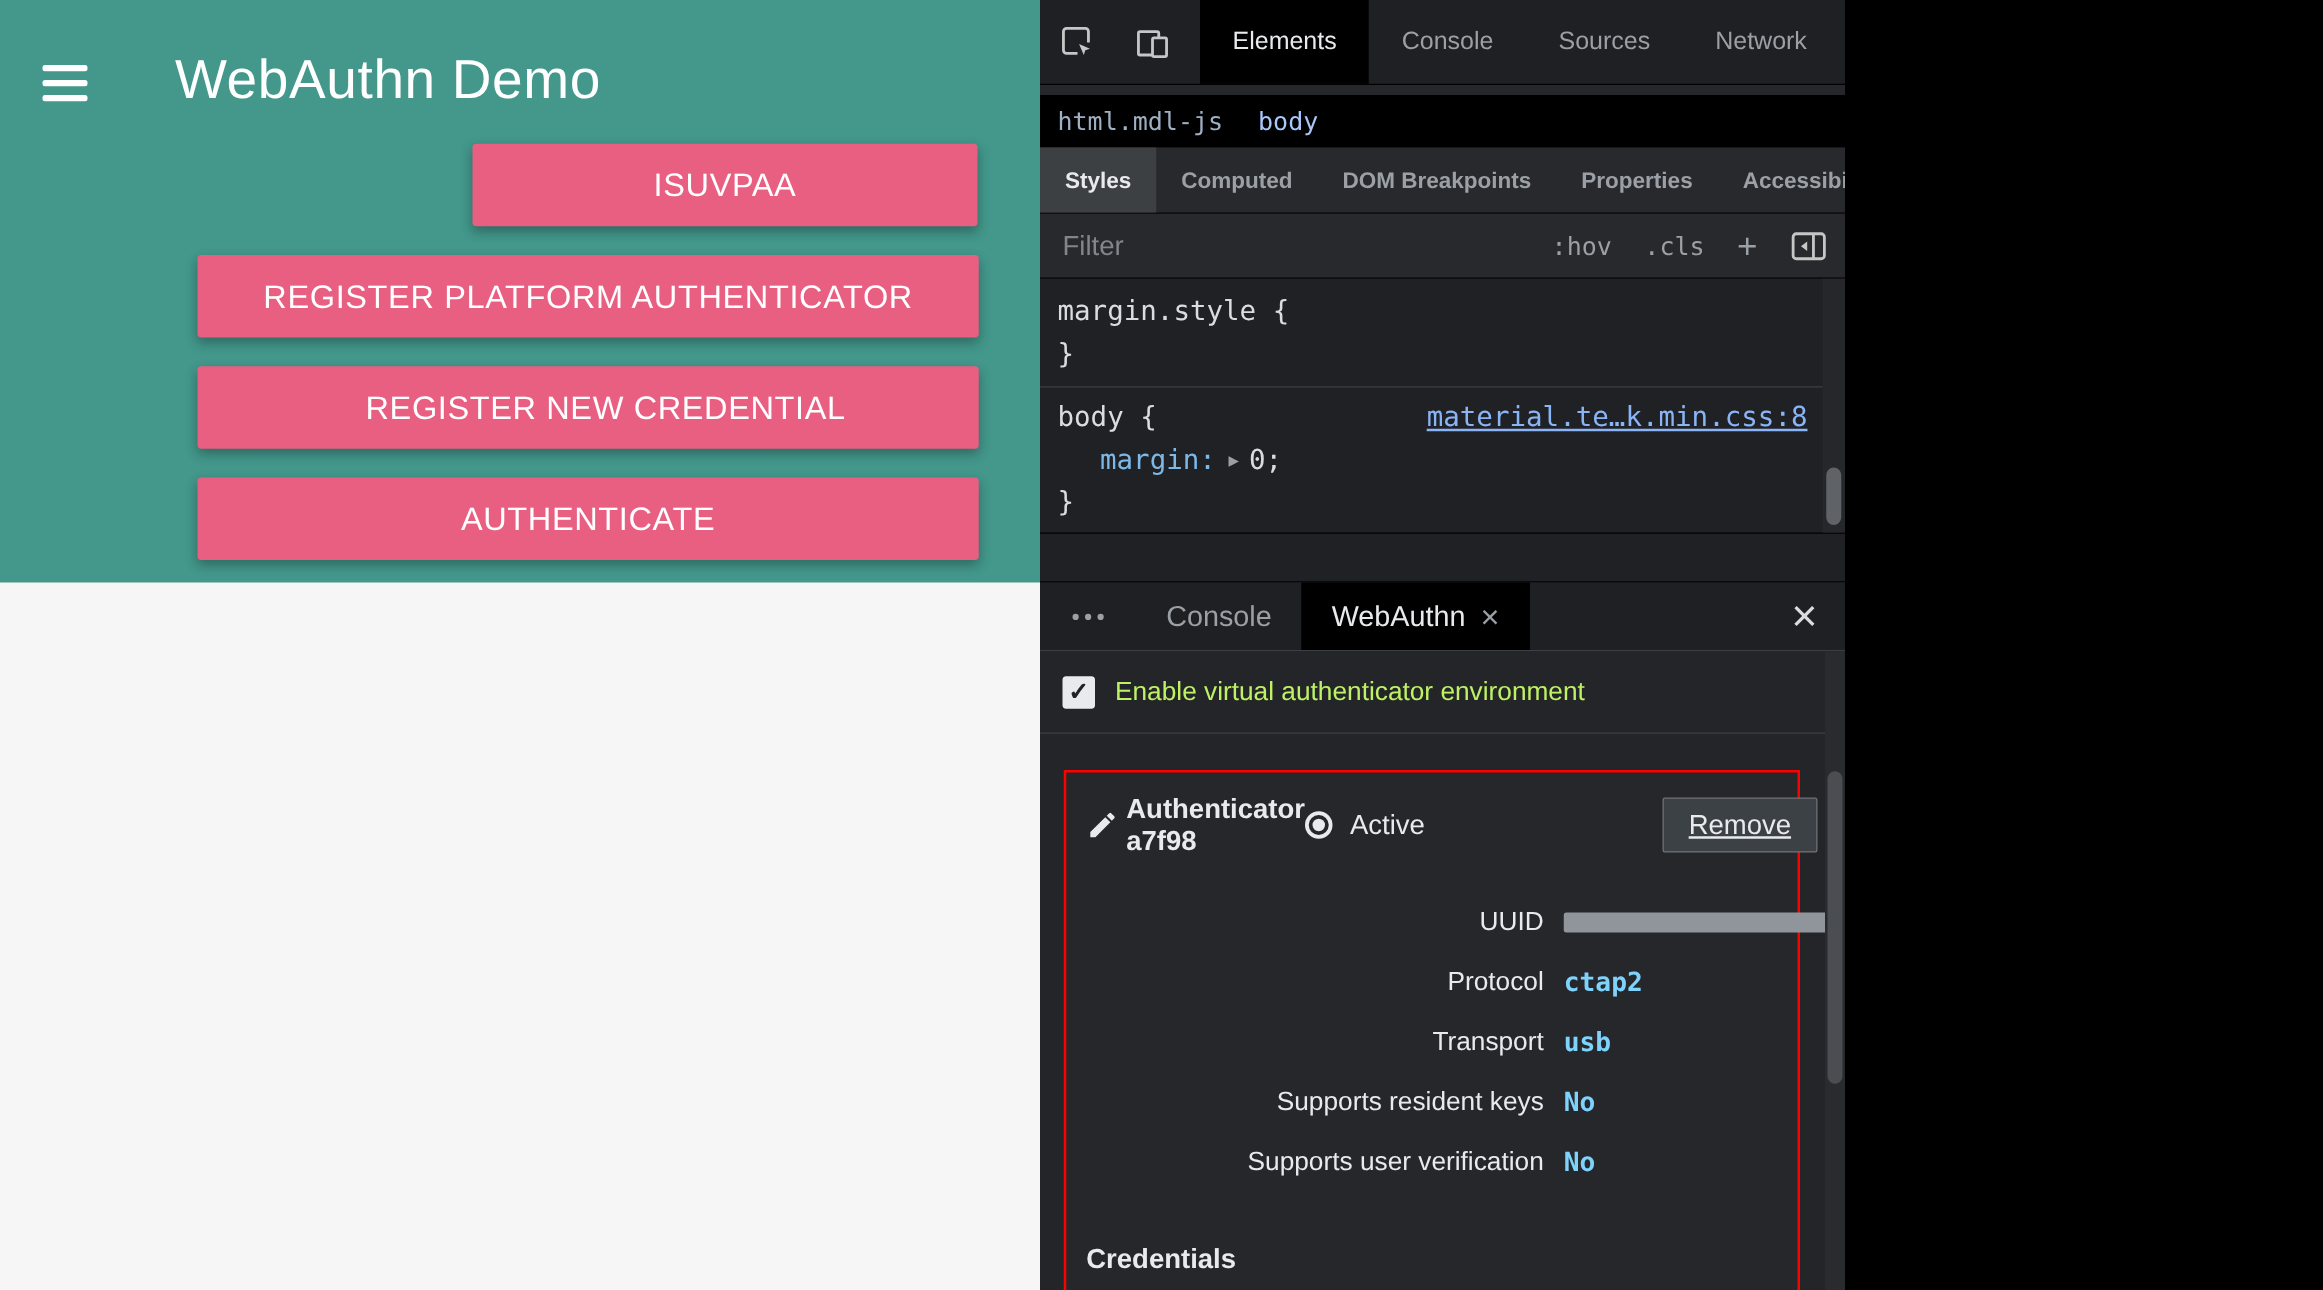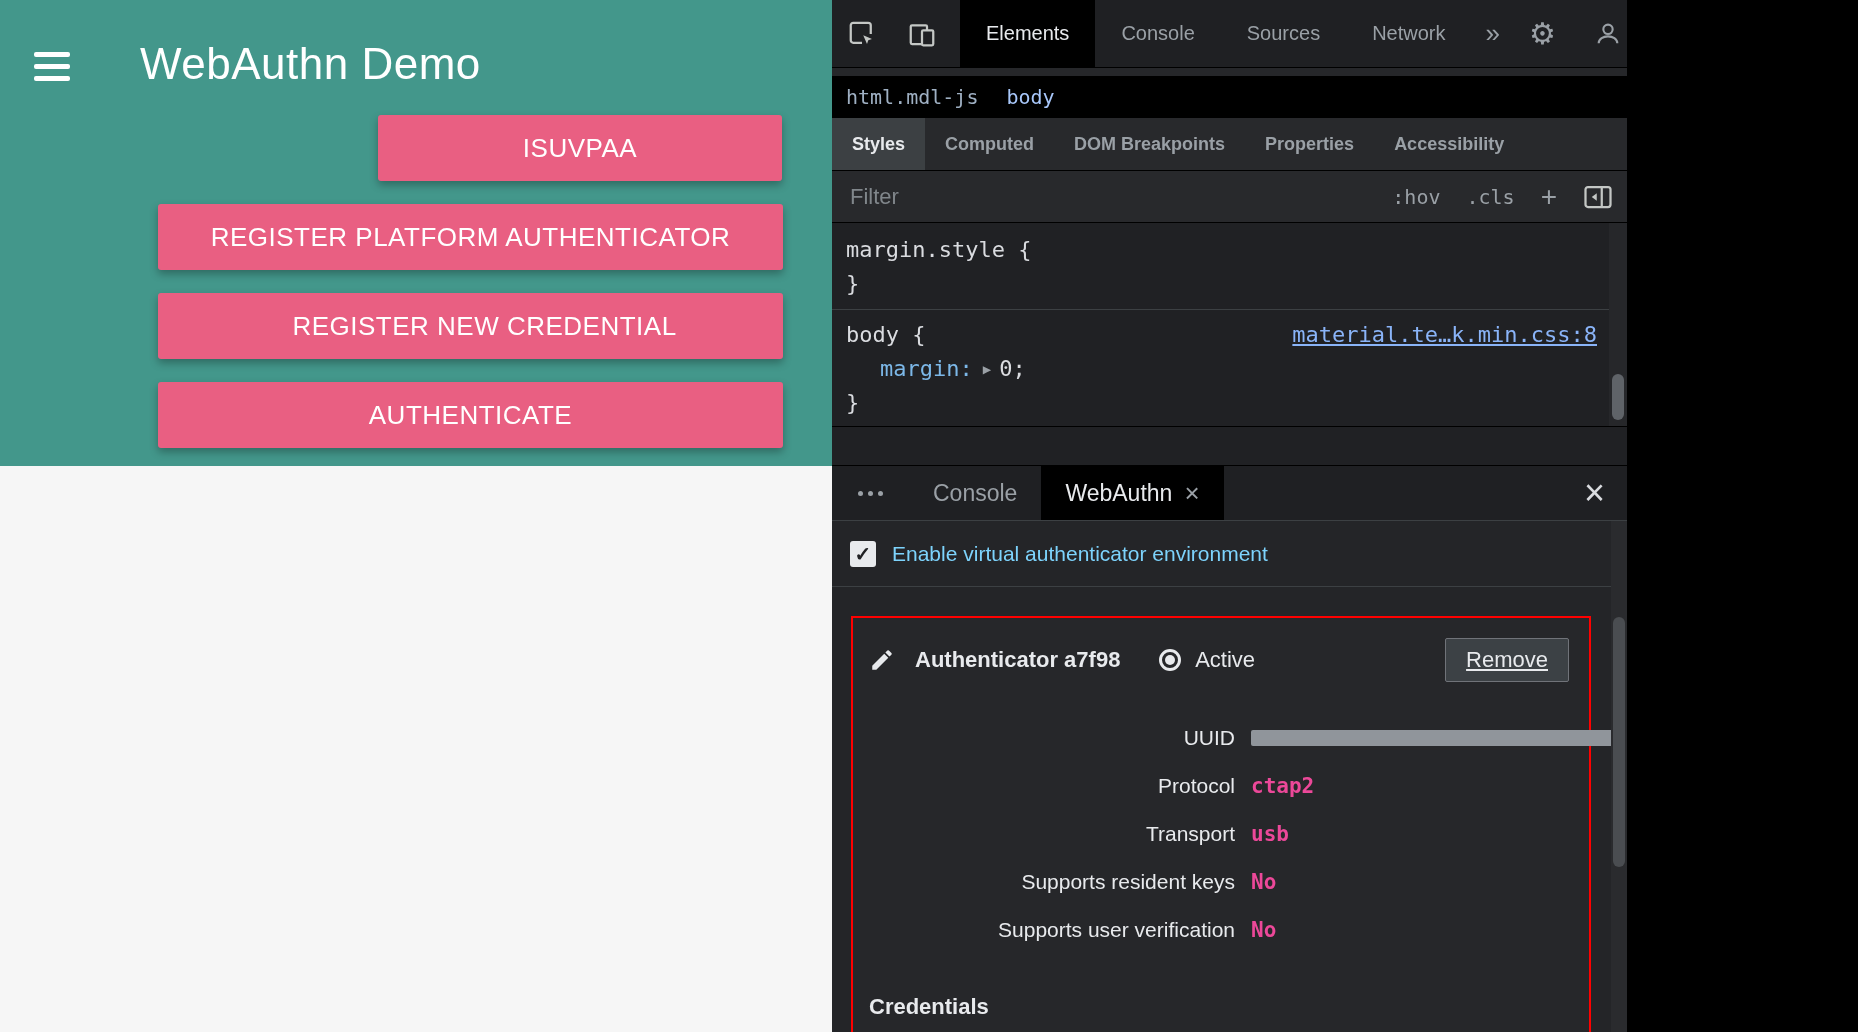--- a/index.html
+++ b/index.html
@@ -1,18 +1,18 @@
 <!DOCTYPE html>
 <html><head>
 <meta charset="utf-8">
 <style>
   * { margin:0; padding:0; box-sizing:border-box; }
   html,body { width:1858px; height:1032px; overflow:hidden; background:#000; }
   body { font-family:"Liberation Sans", sans-serif; }
-  .screen { position:relative; width:1627px; height:1032px; display:flex; }
+  .screen { position:relative; width:1476px; height:1032px; display:flex; }
 
   
   .app-pane { position:relative; width:832px; height:1032px; background:#f6f6f6; flex:0 0 832px; }
   .teal-block { position:relative; width:100%; height:466px; background:#43978b; }
   .app-header { display:flex; align-items:center; padding:34px 0 0 34px; height:94px; }
   .hamburger { width:40px; display:flex; flex-direction:column; gap:7px; cursor:pointer; margin-top:4px; }
   .hamburger span { display:block; width:36px; height:5px; background:#fff; border-radius:2px; }
   .app-title { color:#fff; font-size:44px; font-weight:400; margin-left:66px; letter-spacing:0.5px; }
   .mdl-btn { position:absolute; background:#e95f82; color:#fff; border:none; border-radius:3px;
              font-family:"Liberation Sans",sans-serif; font-size:26px; font-weight:500; letter-spacing:0.5px;
@@ -85,38 +85,38 @@
   .tab-close { color:#9aa0a6; font-size:26px; line-height:1; cursor:pointer; }
   .drawer-right { margin-left:auto; display:flex; align-items:center; padding-right:22px; }
 
   .drawer-content { position:relative; height:511px; background:#242528; overflow:hidden; }
   .drawer-scroll { position:absolute; right:0; top:0; bottom:0; width:16px; background:#2a2b2e; }
   .drawer-scroll .thumb { position:absolute; right:2px; top:96px; width:12px; height:250px; border-radius:6px; background:#4a4d51; }
 
   .vauth-row { height:66px; display:flex; align-items:center; gap:16px; padding-left:18px; border-bottom:1px solid #3c4043; }
   .checkbox { width:26px; height:26px; background:#e8eaed; border-radius:3px; display:flex; align-items:center; justify-content:center;
               color:#202124; font-size:20px; font-weight:bold; cursor:pointer; }
-  .vauth-label { font-size:21px; color:#7dd3fc; }
+  .vauth-label { font-size:21px; color:#bef264; }
 
   
   .auth-card { margin:29px 36px 0 19px; border:2px solid #ff0000; height:480px; padding:20px 20px 0 16px; background:#26272a; }
   .auth-header { display:flex; align-items:center; height:44px; }
   .pencil-btn { width:40px; display:flex; align-items:center; cursor:pointer; }
   .auth-title { font-size:22px; font-weight:bold; color:#e8eaed; margin-left:6px; }
   .radio-group { display:flex; align-items:center; gap:14px; margin-left:auto; margin-right:190px; cursor:pointer; }
   .radio { width:22px; height:22px; border-radius:50%; border:3px solid #e8eaed; position:relative; }
   .radio .dot { position:absolute; left:50%; top:50%; width:10px; height:10px; border-radius:50%; background:#e8eaed; transform:translate(-50%,-50%); }
   .radio-label { font-size:22px; color:#e8eaed; }
   .remove-btn { background:#3c4145; border:1px solid #707379; color:#e8eaed; font-size:22px; text-decoration:underline;
                 padding:8px 20px; border-radius:2px; cursor:pointer; font-family:"Liberation Sans",sans-serif; }
 
   .auth-fields { margin-top:32px; }
   .field-row { display:grid; grid-template-columns:366px 1fr; column-gap:16px; align-items:center; height:48px; }
   .field-label { text-align:right; font-size:21px; color:#e8eaed; }
-  .field-value { font-family:"DejaVu Sans Mono",monospace; font-size:21px; font-weight:600; color:#ec4899; }
+  .field-value { font-family:"DejaVu Sans Mono",monospace; font-size:21px; font-weight:600; color:#7dd3fc; }
   .uuid-bar { width:520px; height:16px; background:#90959b; border-radius:2px; }
 
   .credentials-heading { margin-top:40px; font-size:22px; font-weight:bold; color:#e8eaed; }
 </style>
 </head>
 <body>
 
 <div class="screen">
 
   <section class="app-pane">

